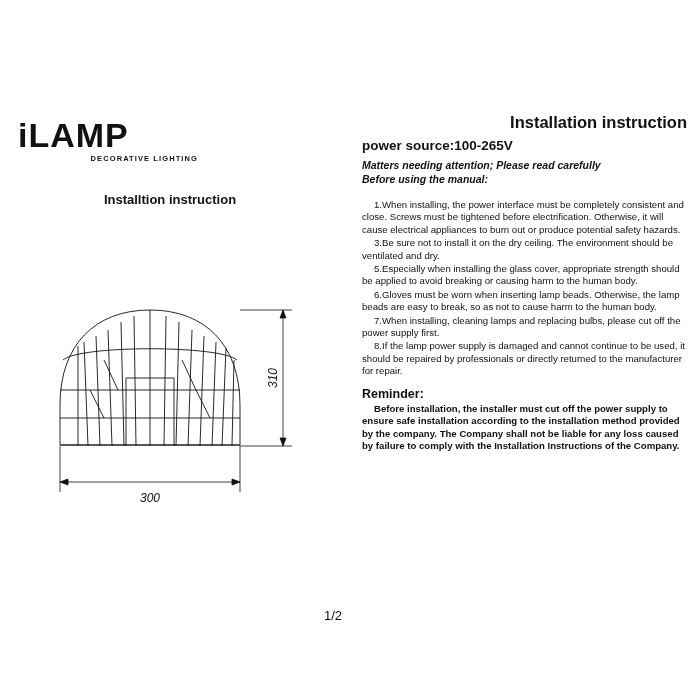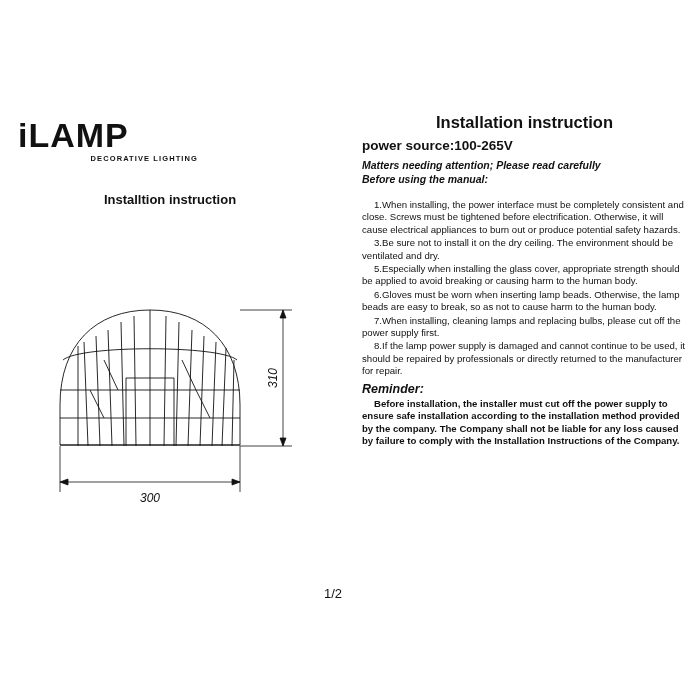--- a/index.html
+++ b/index.html
@@ -81,21 +81,21 @@
   }
 
   
   .right-col {
     position: absolute;
     left: 362px;
     top: 112px;
     width: 325px;
   }
   .r-title {
-    text-align: center;
+    text-align: right;
     font-size: 16.5px;
     font-weight: bold;
     color: #111111;
     line-height: 20px;
   }
   .r-sub {
     text-align: center;
     font-size: 9.5px;
     color: #111111;
     margin-top: 1px;
@@ -122,37 +122,36 @@
   .r-item {
     font-size: 9.6px;
     line-height: 12.4px;
     color: #111111;
     text-indent: 12px;
     margin-bottom: 1px;
   }
   .r-reminder-head {
     font-size: 12.5px;
     font-weight: bold;
-    font-style: italic;
-    color: #111111;
-    margin-top: 4px;
+    color: #111111;
+    margin-top: 9px;
     line-height: 15px;
   }
   .r-reminder-body {
     font-size: 9.6px;
     font-weight: bold;
     line-height: 12.4px;
     color: #111111;
     text-indent: 12px;
     margin-top: 1px;
   }
   .page-num {
     position: absolute;
     left: 324px;
-    top: 586px;
+    top: 608px;
     font-size: 13px;
     color: #111111;
   }
 </style>
 </head>
 <body>
 
 <div class="page">
 
   <div class="left-col">

